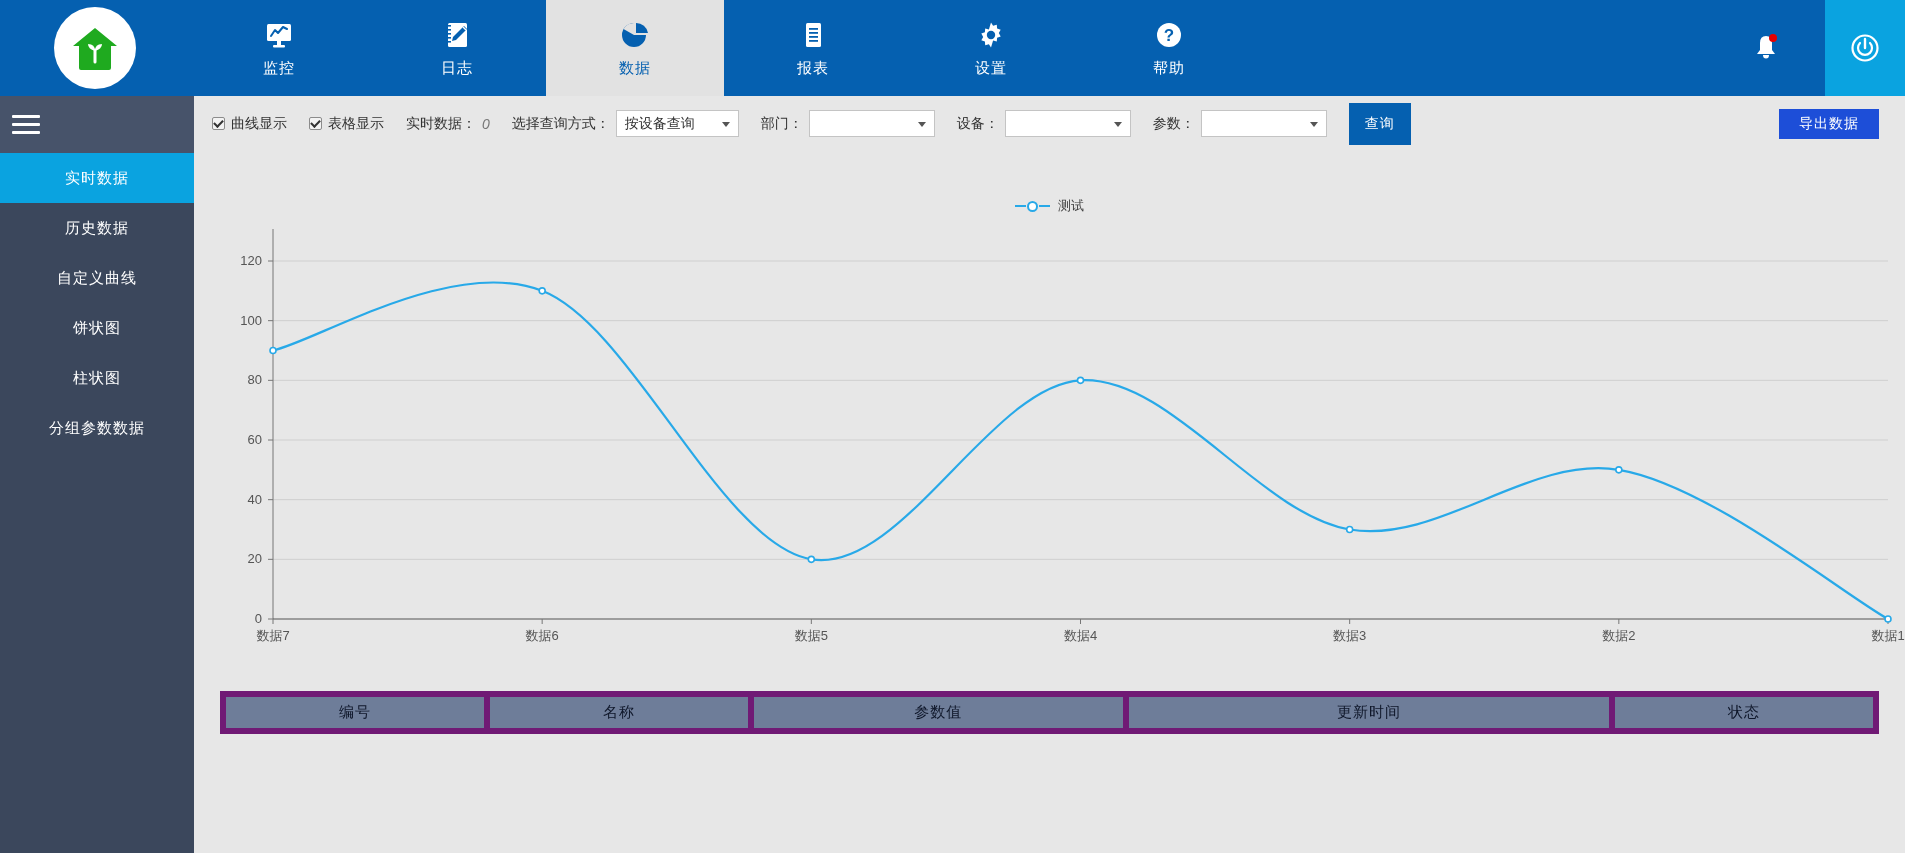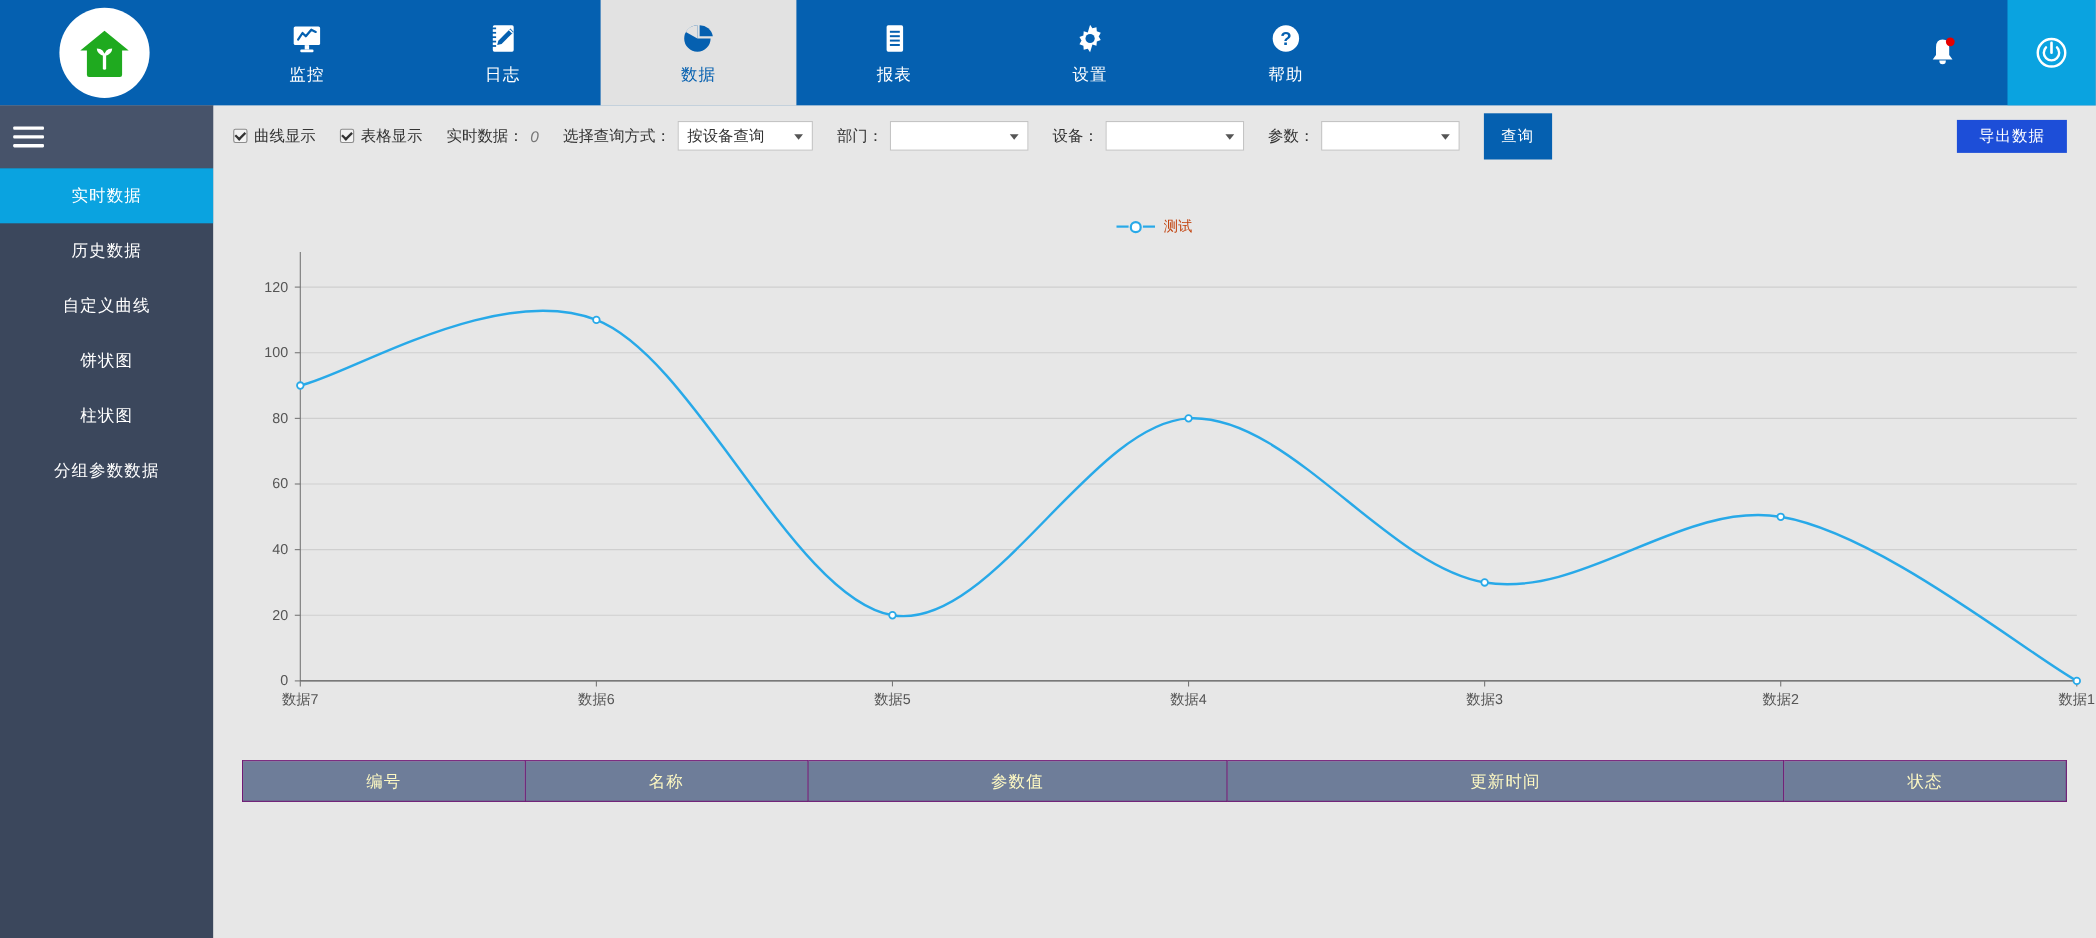--- a/index.html
+++ b/index.html
@@ -100,37 +100,37 @@
     position: absolute; right: 26px; top: 13px; background: #1d4ed8; color: #fff;
     border: none; height: 30px; padding: 0 20px; font-size: 14px; cursor: pointer;
     font-family: inherit; letter-spacing: 1px;
   }
 
   
   .chart-area { position: relative; width: 1711px; height: 540px; }
   .legend {
     position: absolute; top: 46px; left: 0; width: 100%;
     display: flex; align-items: center; justify-content: center; gap: 8px;
-    font-size: 13px; color: #c2410c;
+    font-size: 13px; color: #404040;
   }
   .legend-mark { display: flex; align-items: center; }
   .legend-mark .ln { width: 11px; height: 2px; background: #28a9e8; }
   .legend-mark .dot {
     width: 11px; height: 11px; border-radius: 50%; border: 2px solid #28a9e8;
     background: #fff; margin: 0 1px;
   }
   svg.plot { position: absolute; top: 0; left: 0; }
   .axis-text { font-family: "Liberation Sans", sans-serif; font-size: 13px; fill: #555; }
 
   
   .table-wrap { padding: 0 26px; }
   table.dt { width: 100%; border-collapse: collapse; }
   table.dt th {
-    background: #6e7d99; color: #fef9c3; font-weight: normal; font-size: 15px;
-    height: 37px; border: 1px solid #701a75; letter-spacing: 1px;
+    background: #6e7d99; color: #0f172a; font-weight: normal; font-size: 15px;
+    height: 37px; border: 6px solid #701a75; letter-spacing: 1px;
   }
 </style>
 </head>
 <body>
 
 <div class="topnav">
 
   <div class="logo-wrap">
     <div class="logo-circle">
       <svg width="52" height="52" viewBox="0 0 52 52">

